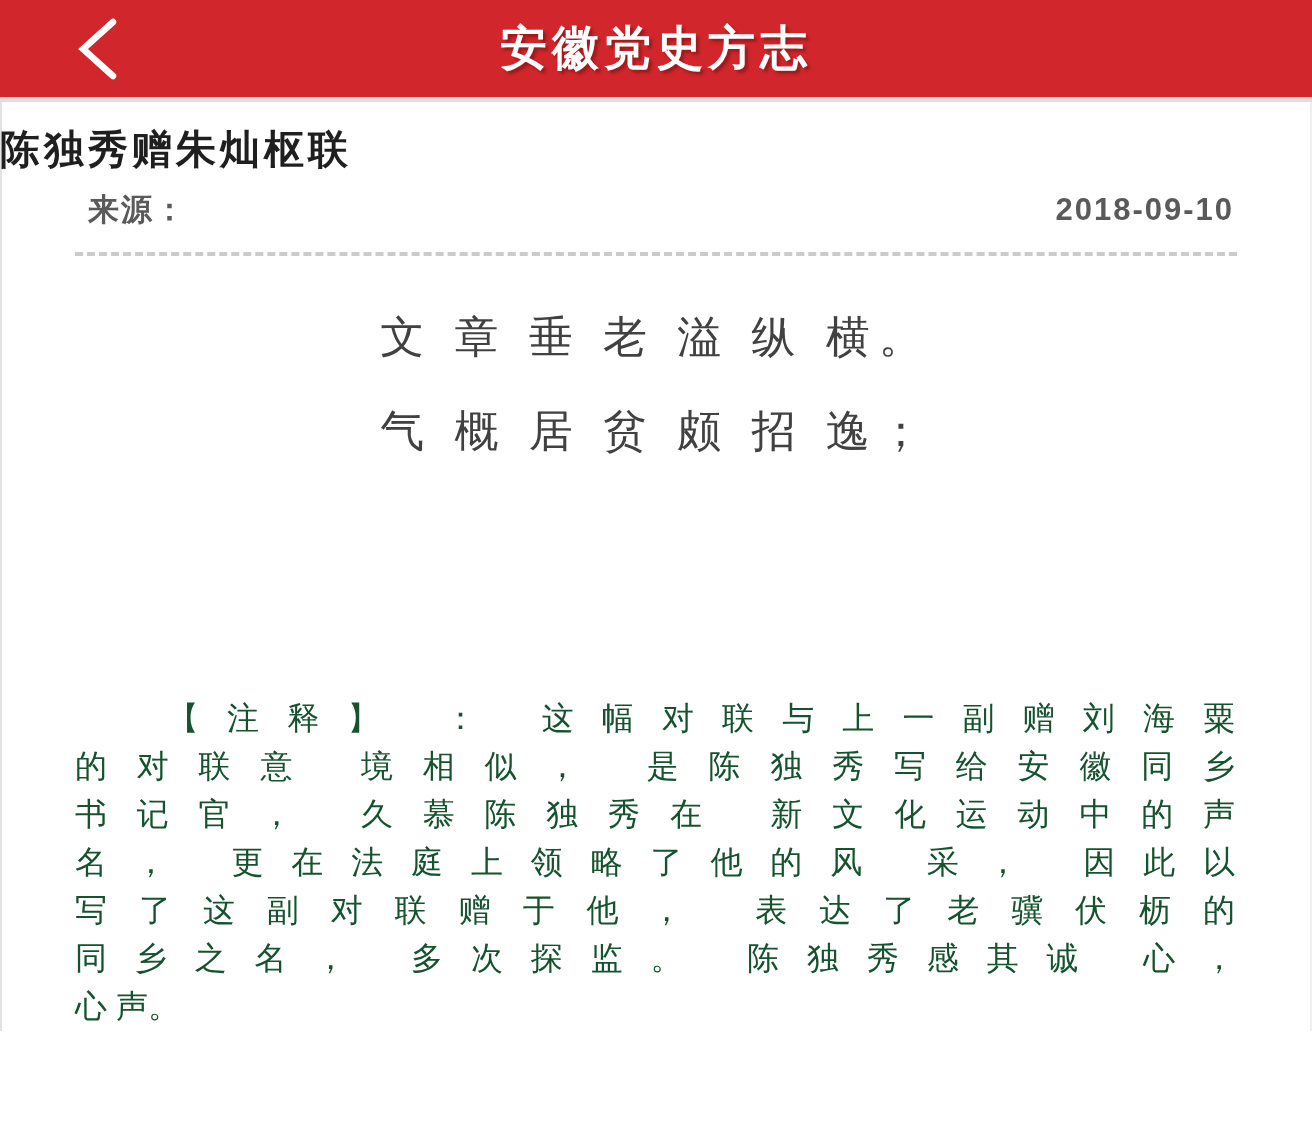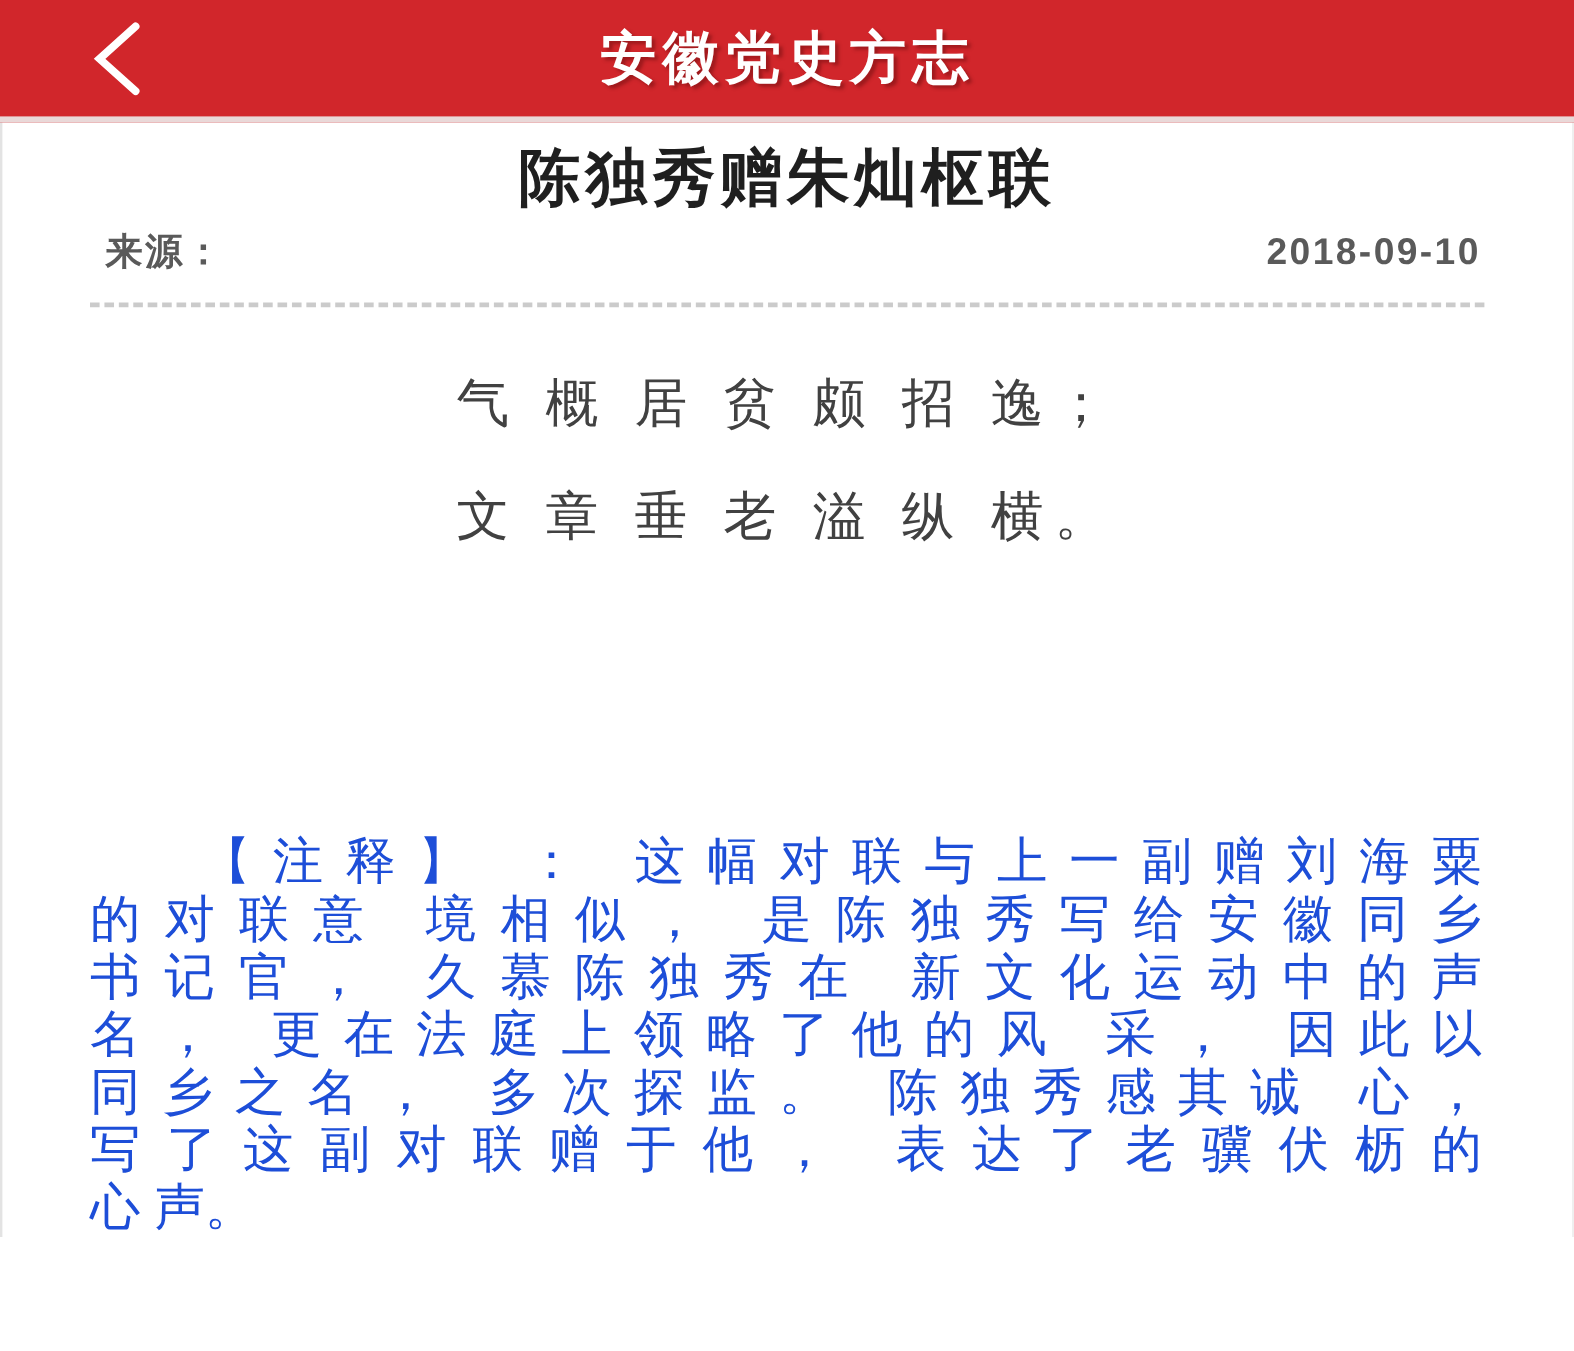--- a/index.html
+++ b/index.html
@@ -29,23 +29,23 @@
     margin:0;
     color:#ffffff;
     font-size:47px;
     font-weight:bold;
     letter-spacing:5px;
     text-shadow:3px 3px 3px rgba(60,0,0,0.35);
   }
   
   .article-title{
     margin:22px 0 0 0;
-    text-align:center;
+    text-align:left;
     color:#1f1f1f;
-    font-size:52px;
+    font-size:40px;
     font-weight:bold;
     letter-spacing:4px;
     line-height:50px;
   }
   .meta-row{
     margin-top:16px;
     padding:0 78px 0 88px;
     display:flex;
     align-items:center;
     justify-content:space-between;
@@ -74,22 +74,22 @@
     font-size:44px;
     line-height:50px;
     letter-spacing:9px;
     white-space:pre;
   }
   .couplet-line + .couplet-line{margin-top:44px;}
   
   .note{
     margin-top:238px;
     padding:0 77px 0 75px;
-    color:#1d4ed8;
-    font-size:42px;
+    color:#14532d;
+    font-size:32px;
     line-height:48px;
   }
   .note-line{
     text-align:justify;
     text-align-last:justify;
     white-space:normal;
   }
   .note-line.first{text-indent:92px;}
   .note-line.last{text-align:center;text-align-last:left;}
 </style>
@@ -116,28 +116,28 @@
     <div class="meta-row">
       <div class="meta-source">
         <span class="source-label">来源：</span>
       </div>
       <span class="meta-date">2018-09-10</span>
     </div>
 
     <hr class="divider">
 
     <div class="couplet">
+      <div class="couplet-line">文 章 垂 老 溢 纵 横。</div>
       <div class="couplet-line">气 概 居 贫 颇 招 逸；</div>
-      <div class="couplet-line">文 章 垂 老 溢 纵 横。</div>
     </div>
 
     <div class="note">
       <div class="note-line first">【注释】 ： 这幅对联与上一副赠刘海粟</div>
       <div class="note-line">的对联意 境相似， 是陈独秀写给安徽同乡</div>
       <div class="note-line">书记官， 久慕陈独秀在 新文化运动中的声</div>
       <div class="note-line">名， 更在法庭上领略了他的风 采， 因此以</div>
+      <div class="note-line">写了这副对联赠于他， 表达了老骥伏枥的</div>
       <div class="note-line">同乡之名， 多次探监。 陈独秀感其诚 心，</div>
-      <div class="note-line">写了这副对联赠于他， 表达了老骥伏枥的</div>
       <div class="note-line last">心 声。</div>
     </div>
 
   </main>
 </div>
 
 </body></html>

